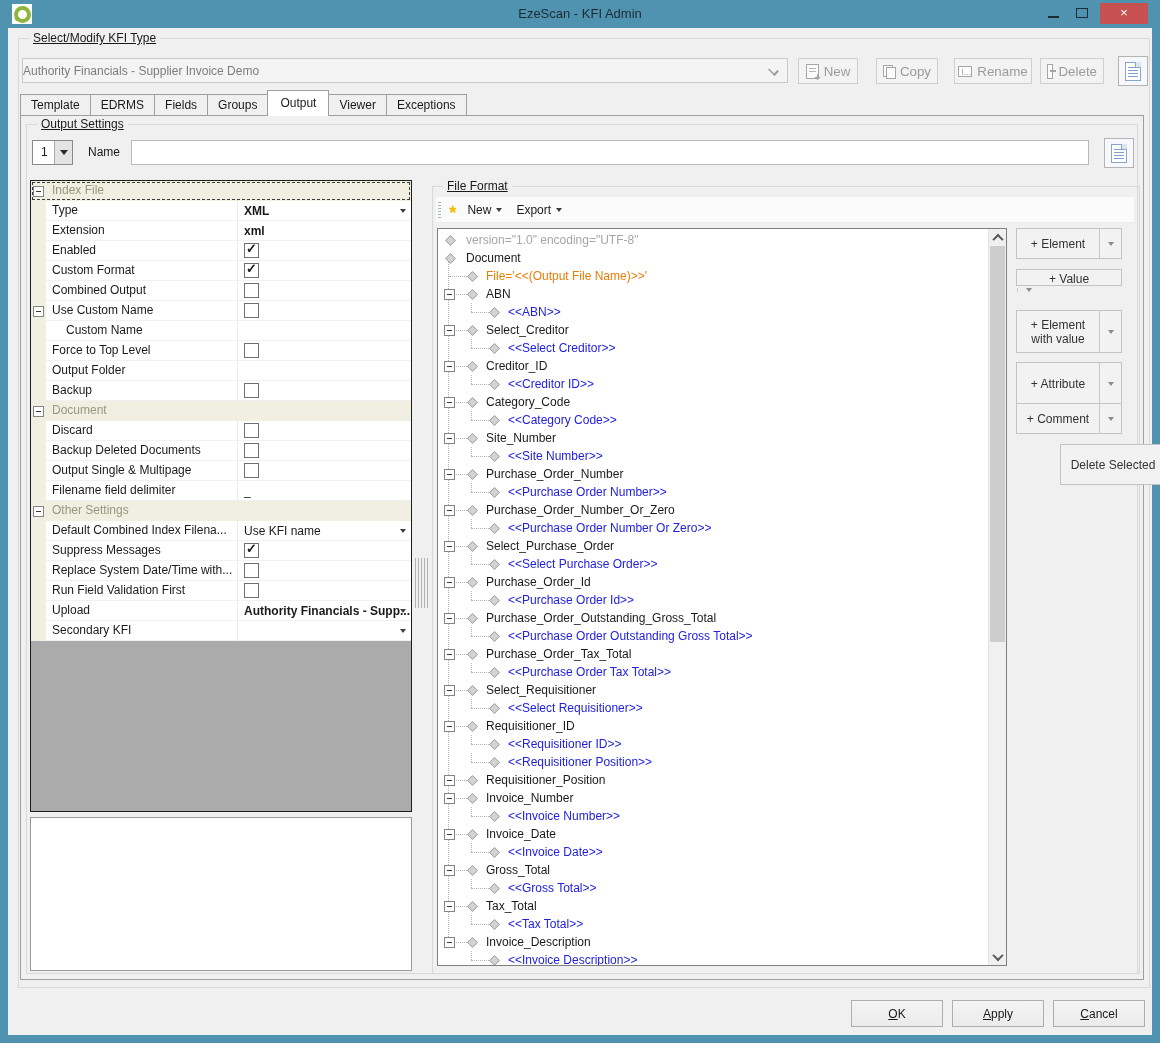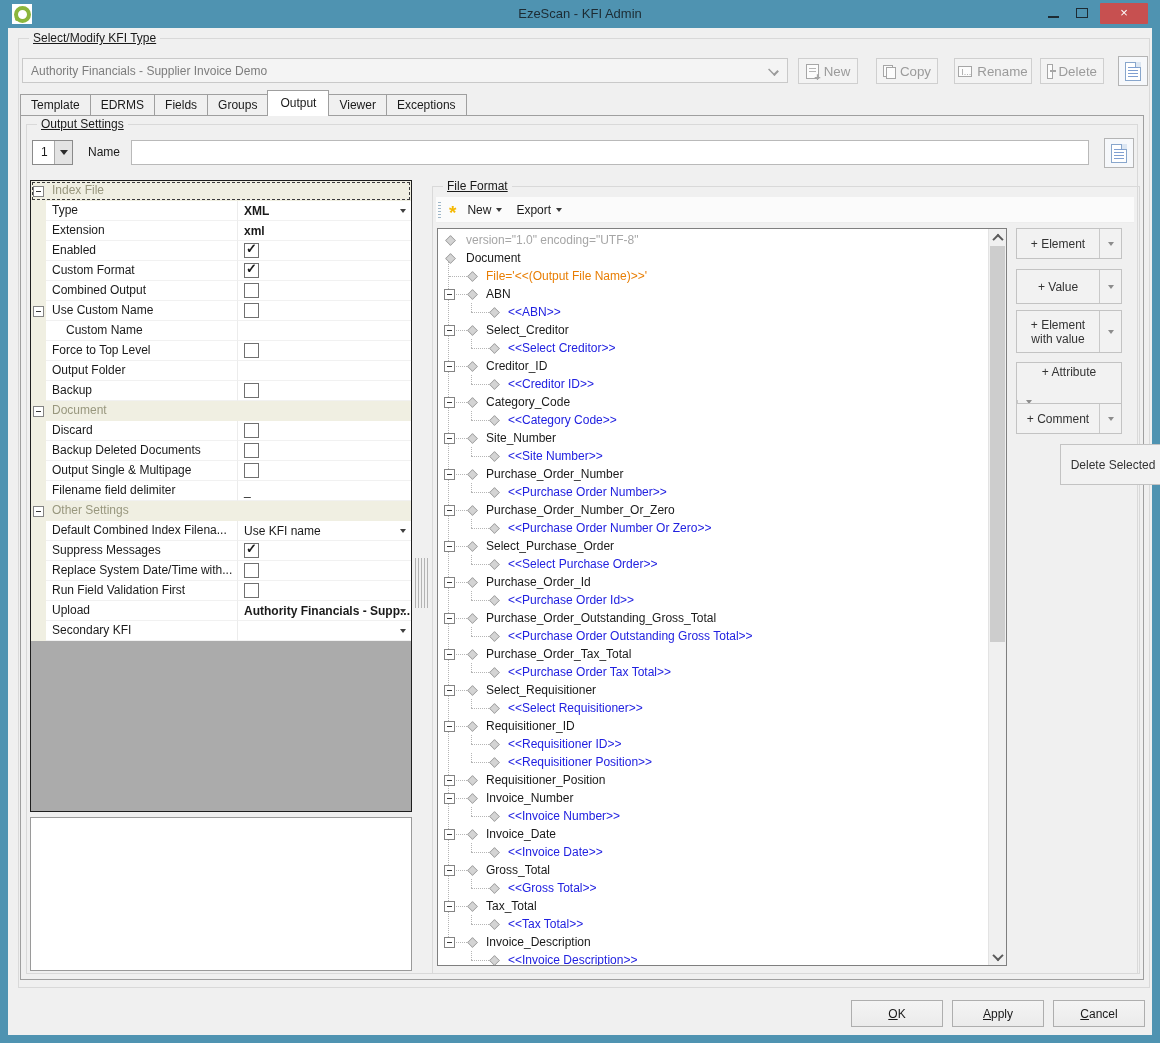--- a/index.html
+++ b/index.html
@@ -19,21 +19,21 @@
     color:#fff;text-align:center;line-height:20px;font-size:13px;border-radius:1px;}
 
   
   .client{position:absolute;left:8px;top:28px;width:1144px;height:1007px;background:#f0f0f0;}
 
   .groupbox{position:absolute;border:1px solid #d9d9d9;}
   .gb-label{position:absolute;top:-8px;left:10px;background:#f0f0f0;padding:0 4px;white-space:nowrap;text-decoration:underline;}
 
   
   .kfi-combo{position:absolute;left:14px;top:30px;width:766px;height:25px;background:#f4f4f4;
-    border:1px solid #c9c9c9;color:#7d7d7d;line-height:24px;padding-left:8px;box-sizing:border-box;}
+    border:1px solid #c9c9c9;color:#7d7d7d;line-height:24px;box-sizing:border-box;}
   .kfi-combo .chev{position:absolute;right:9px;top:7px;width:7px;height:7px;
     border-right:2px solid #9a9a9a;border-bottom:2px solid #9a9a9a;transform:rotate(45deg) scale(1,.7);}
   .act{position:absolute;top:30px;height:26px;background:#f3f3f3;border:1px solid #cfcfcf;
     color:#9b9b9b;display:flex;align-items:center;justify-content:center;gap:5px;box-sizing:border-box;}
   .icon-page{width:11px;height:13px;border:1px solid #a6a6a6;background:#fcfcfc;position:relative;display:inline-block;}
   .icon-page .ln{position:absolute;left:2px;right:2px;height:1px;background:#b5b5b5;}
   .icon-plus::after{content:"+";position:absolute;right:-3px;bottom:-5px;font-weight:bold;color:#a6a6a6;font-size:11px;}
   .icon-copy{width:13px;height:13px;position:relative;display:inline-block;}
   .icon-copy i{position:absolute;width:8px;height:10px;border:1px solid #a6a6a6;background:#fcfcfc;}
   .icon-copy i:first-child{left:0;top:0;}
@@ -117,22 +117,22 @@
   .sc-up{top:0;} .sc-dn{bottom:0;}
   .chev-u{width:6px;height:6px;border-left:2px solid #5a5a5a;border-top:2px solid #5a5a5a;transform:rotate(45deg) translate(1px,1px);}
   .chev-d{width:6px;height:6px;border-left:2px solid #5a5a5a;border-top:2px solid #5a5a5a;transform:rotate(225deg) translate(1px,1px);}
   .sc-thumb{position:absolute;left:1px;top:17px;width:15px;height:396px;background:#cdcdcd;}
 
   .side-btn{position:absolute;left:1008px;width:106px;background:#f2f2f2;border:1px solid #c3c3c3;
     box-sizing:border-box;display:flex;align-items:center;}
   .sb-label{flex:1;text-align:center;padding:2px 2px;color:#333;}
   .sb-split{width:21px;align-self:stretch;border-left:1px solid #c9c9c9;display:flex;align-items:center;justify-content:center;}
   .sb-split .caret{border-top-color:#8c8c8c;}
-  .sb1{top:200px;height:31px;} .sb2{top:241px;height:35px;} .sb3{top:282px;height:43px;}
-  .sb4{top:334px;height:43px;flex-direction:column;} .sb5{top:375px;height:31px;} .sb6{top:416px;height:41px;margin-left:44px;}
+  .sb1{top:200px;height:31px;} .sb2{top:241px;height:17px;flex-direction:column;} .sb3{top:282px;height:43px;}
+  .sb4{top:334px;height:43px;} .sb5{top:375px;height:31px;} .sb6{top:416px;height:41px;margin-left:44px;}
 
   
   .btn{position:absolute;top:972px;width:92px;height:27px;background:linear-gradient(#f4f4f4,#ebebeb);
     border:1px solid #aeaeae;font:inherit;color:#1a1a1a;}
   .u{text-decoration:underline;}
   .btn-ok{left:843px;} .btn-apply{left:944px;} .btn-cancel{left:1045px;}
 </style>
 </head>
 <body>
 

